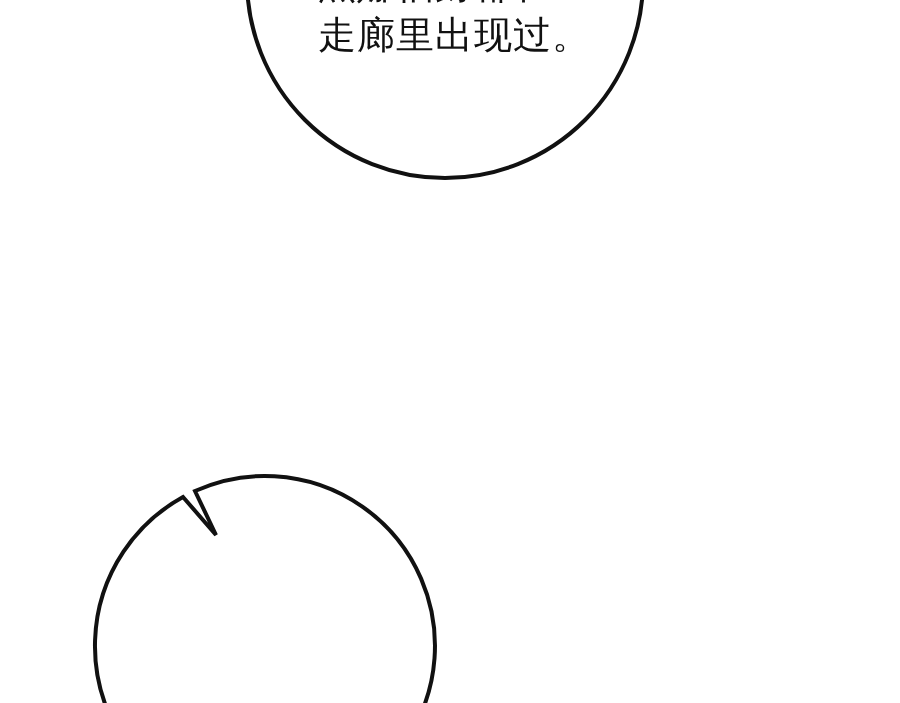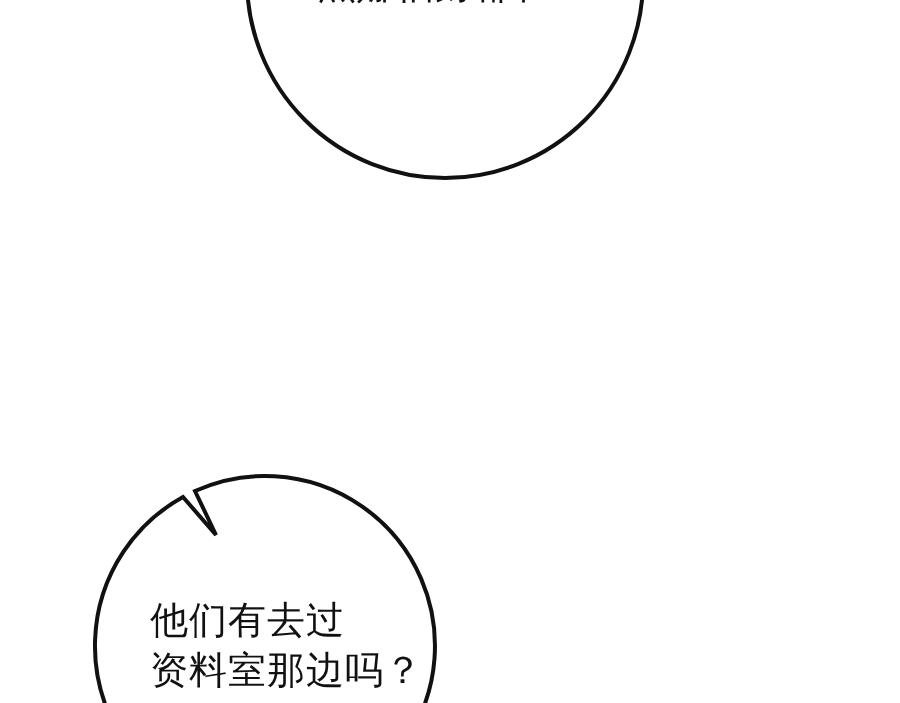--- a/index.html
+++ b/index.html
@@ -55,20 +55,17 @@
 
     <g>
       <path d="M 195 491
                A 170 170 0 1 1 183 497
                L 216 535 Z" fill="#ffffff" stroke="#111111" stroke-width="4" stroke-linejoin="miter"></path>
     </g>
   </svg>
 
   <div class="bubble-text top-text">
     <span class="line">黑娜伯爵都在</span>
+    <span class="line">走廊里出现过。</span>
   </div>
 
-  <div class="bubble-text bottom-text">
-    <span class="line">他们有去过</span>
-    <span class="line">资料室那边吗？</span>
-  </div>
 
 </div>
 
 </body></html>

